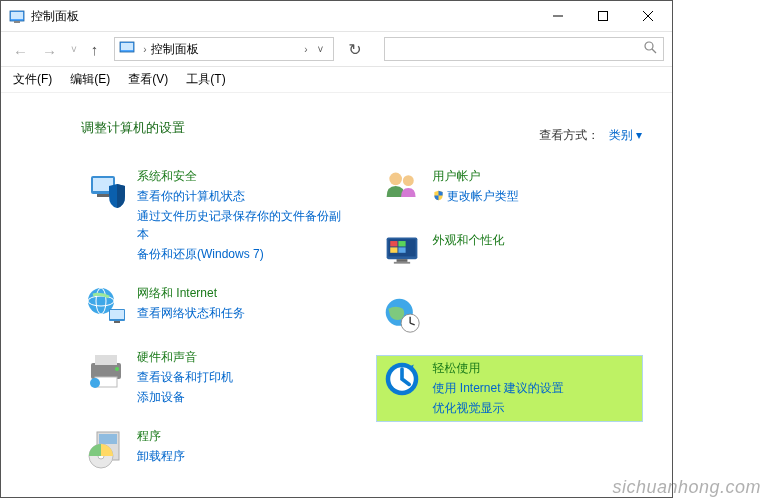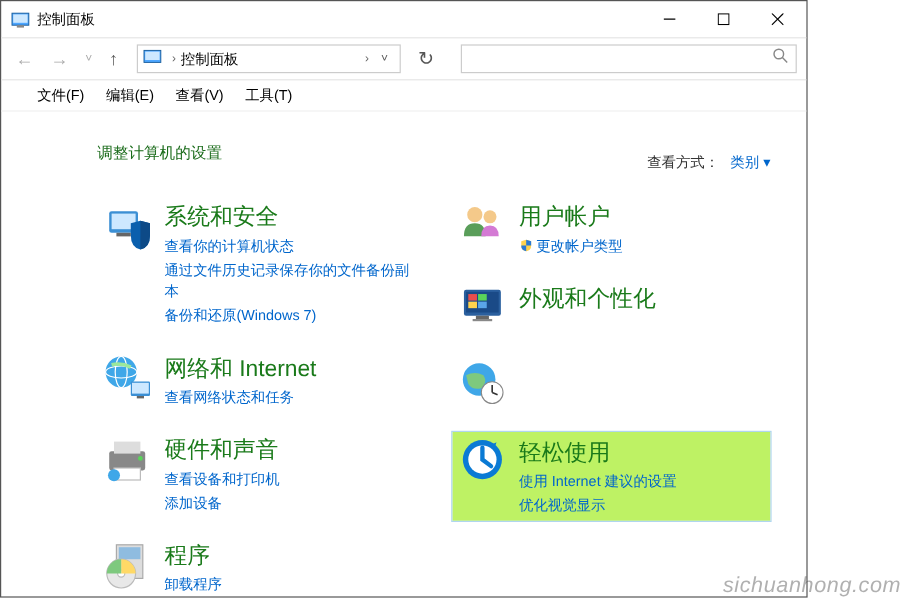--- a/index.html
+++ b/index.html
@@ -17,37 +17,37 @@
 .nav-up { color: #555; }
 .crumb-box { flex: 0 0 220px; height: 24px; border: 1px solid #ccc; display: flex; align-items: center; padding: 0 4px; margin-left: 8px; }
 .crumb-box .cp-icon { margin-right: 4px; }
 .crumb-box .crumb-text { font-size: 12px; flex: 1; }
 .crumb-box .chev { color: #666; font-size: 10px; margin: 0 4px; }
 .crumb-drop { color: #555; font-size: 10px; padding: 0 6px; }
 .refresh { color: #555; padding: 0 10px; }
 .search-box { flex: 1; height: 24px; border: 1px solid #ccc; margin-left: 8px; display: flex; align-items: center; padding: 0 6px; }
 .search-box input { border: none; outline: none; flex: 1; font-size: 12px; }
 .search-box .mag { color: #888; }
-.menubar { height: 26px; display: flex; align-items: center; gap: 18px; padding: 0 30px; font-size: 12px; border-bottom: 1px solid #f0f0f0; }
+.menubar { height: 26px; display: flex; align-items: center; gap: 18px; padding: 0 12px; font-size: 12px; border-bottom: 1px solid #f0f0f0; }
 .menubar span { color: #000; }
 .content { padding: 18px 30px 10px 80px; position: relative; }
 .heading-row { display: flex; justify-content: space-between; align-items: center; margin-bottom: 20px; }
 .heading { color: #1a6b1a; font-size: 13px; }
 .view-by { font-size: 12px; color: #333; margin-top: 16px; }
 .view-by .link { color: #0066cc; margin-left: 6px; }
 .categories { display: flex; gap: 30px; }
 .col { flex: 1; display: flex; flex-direction: column; gap: 14px; }
 .cat { display: flex; gap: 10px; padding: 4px; }
 .cat.highlight { background: #bef264; outline: 1px solid #b0d6ef; }
 .cat .icon-slot { width: 42px; height: 42px; flex-shrink: 0; display: flex; align-items: flex-start; justify-content: center; }
 .cat .txt { display: flex; flex-direction: column; gap: 2px; }
-.cat .cat-title { color: #1a7a1a; font-size: 19px; }
+.cat .cat-title { color: #1a7a1a; font-size: 12px; }
 .cat .cat-link { color: #0066cc; font-size: 12px; line-height: 1.5; }
 .red-box { border: 2px solid #d40000; padding: 1px 3px; display: inline-block; }
-.watermark { position: absolute; bottom: 6px; right: 16px; font-size: 18px; font-style: italic; color: rgba(80,80,80,0.45); font-weight: 500; letter-spacing: 0.5px; }
+.watermark { position: absolute; bottom: 6px; right: 6px; font-size: 18px; font-style: italic; color: rgba(80,80,80,0.45); font-weight: 500; letter-spacing: 0.5px; }
 .cp-svg { width: 16px; height: 16px; }
 </style>
 </head>
 <body>
 
 <div class="window">
   <div class="titlebar">
     <span class="icon">
       <svg class="cp-svg" viewBox="0 0 16 16">
           <rect x="1" y="3" width="14" height="10" fill="#4da6ff" stroke="#1a5f9e" stroke-width="0.8"></rect>

